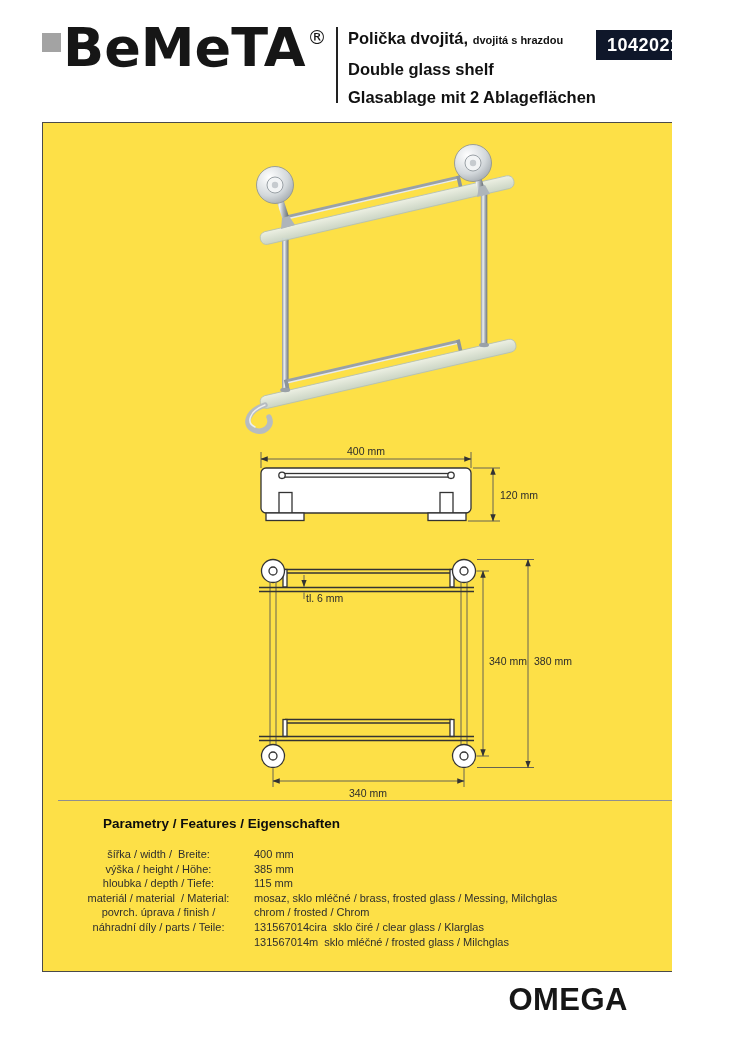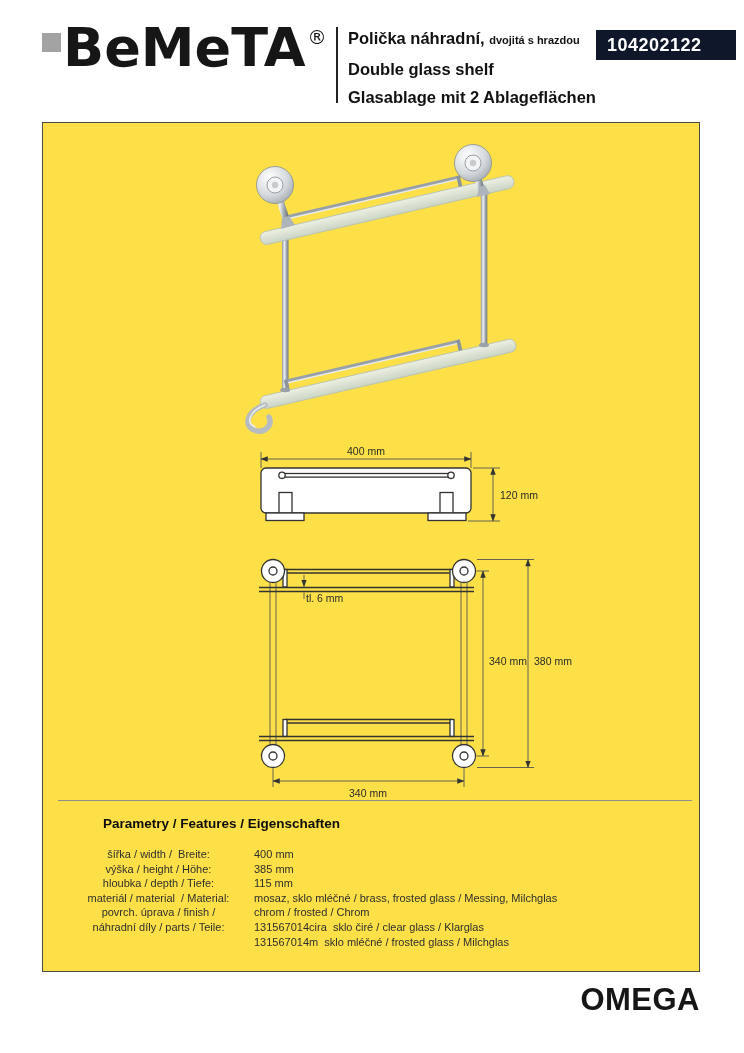--- a/index.html
+++ b/index.html
@@ -1,16 +1,16 @@
 <!DOCTYPE html>
 <html><head>
 <meta charset="utf-8">
 <style>
   html,body{margin:0;padding:0;background:#ffffff;}
-  .page{position:relative;width:744px;height:1053px;background:#fff;
+  .page{position:relative;width:672px;height:1053px;background:#fff;
         font-family:"Liberation Sans",sans-serif;color:#1a1a1a;overflow:hidden;}
 
   
   .logo{position:absolute;left:42px;top:18px;display:flex;align-items:flex-start;}
   .logo-square{display:inline-block;width:19px;height:19px;background:#a3a3a3;margin-top:15px;}
   .logo-text{font-family:"DejaVu Sans",sans-serif;font-size:54px;font-weight:bold;
              letter-spacing:0px;line-height:60px;color:#161616;margin-left:2px;}
   .logo-reg{font-family:"DejaVu Sans",sans-serif;font-size:19px;font-weight:normal;
             margin-top:8px;margin-left:2px;color:#161616;}
   .header-divider{position:absolute;left:336px;top:27px;width:2px;height:76px;background:#222;}
@@ -52,21 +52,21 @@
 
   <div class="logo">
     <span class="logo-square"></span>
     <span class="logo-text">BeMeTA</span>
     <span class="logo-reg">®</span>
   </div>
 
   <div class="header-divider"></div>
 
   <div class="titles">
-    <div class="title-line"><span>Polička náhradní,</span>&nbsp;<span class="title-suffix">dvojitá s hrazdou</span></div>
+    <div class="title-line"><span>Polička dvojitá,</span>&nbsp;<span class="title-suffix">dvojitá s hrazdou</span></div>
     <div class="title-line">Double glass shelf</div>
     <div class="title-line">Glasablage mit 2 Ablageflächen</div>
   </div>
 
   <div class="code-badge">104202122</div>
 
   <div class="content-box">
 
     <svg class="photo-svg" width="300" height="295" viewBox="0 0 300 295">
       <defs>

